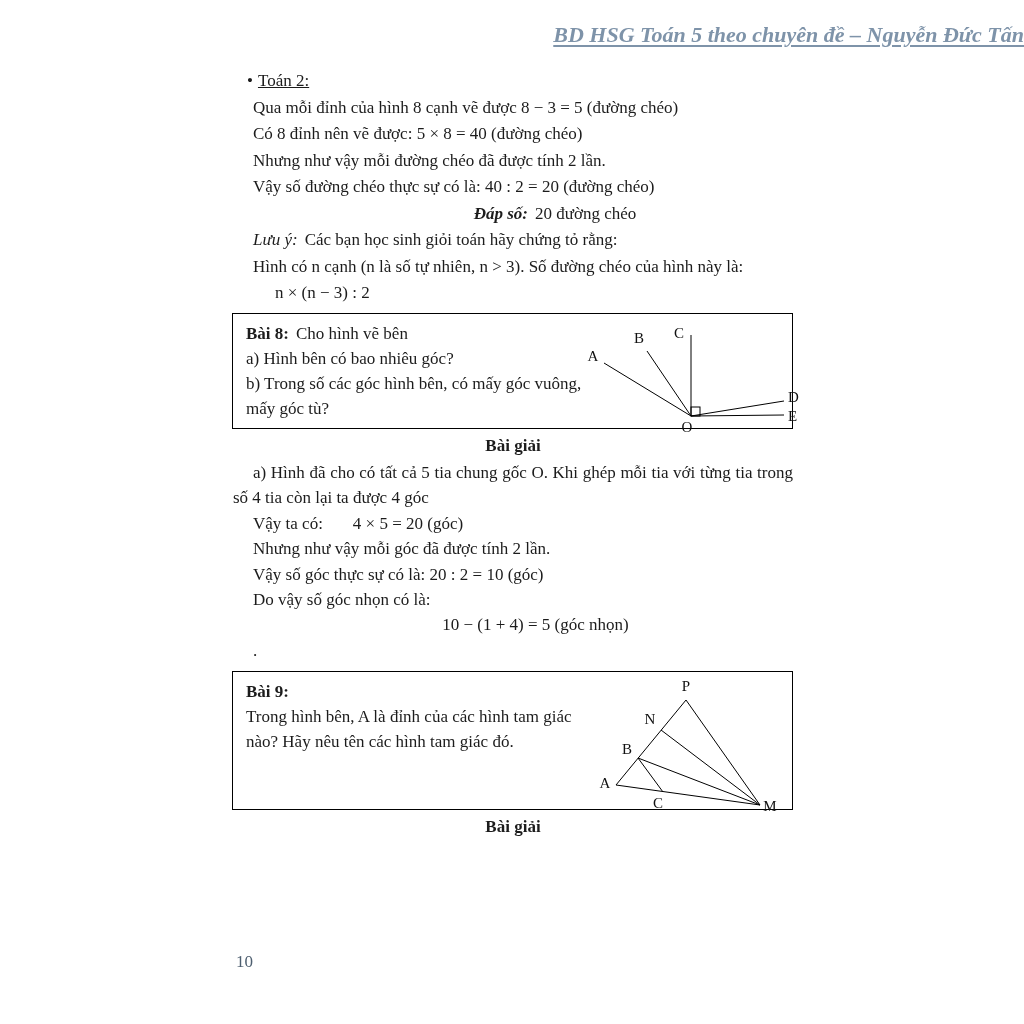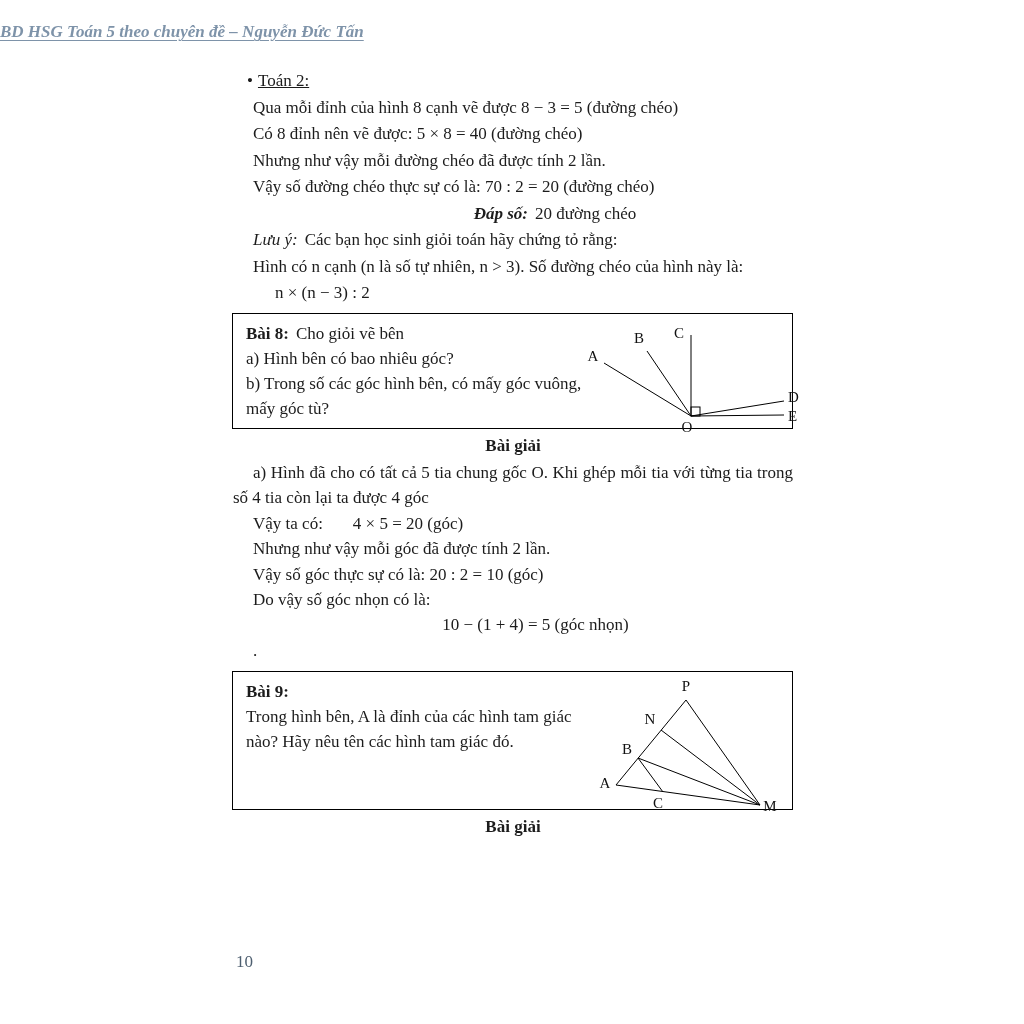--- a/index.html
+++ b/index.html
@@ -4,22 +4,22 @@
 <style>
   html,body{margin:0;padding:0;}
   body{
     width:1024px;height:1024px;background:#ffffff;overflow:hidden;
     font-family:"Liberation Serif","DejaVu Serif",serif;
     color:var(--text,#1c1c1c);
   }
   .page{position:relative;width:1024px;height:1024px;background:#fff;}
 
   .running-head{
-    position:absolute;top:22px;left:0;width:100%;text-align:left;
-    font-size:17px;font-weight:bold;font-style:italic;
+    position:absolute;top:22px;left:0;width:100%;text-align:right;
+    font-size:22px;font-weight:bold;font-style:italic;
     color:var(--header-accent,#7e93a9);
   }
   .running-head span{text-decoration:underline;text-underline-offset:3px;}
 
   .content{
     position:absolute;left:233px;top:68px;width:560px;
     font-size:17px;line-height:26.5px;
   }
   .content p{margin:0;}
   .ind{text-indent:20px;}
@@ -70,29 +70,29 @@
   <div class="running-head">
     <span>BD HSG Toán 5 theo chuyên đề – Nguyễn Đức Tấn</span>
   </div>
 
   <div class="content">
 
     <p class="cach2-head"><span class="bullet">•</span><span class="u">Toán 2:</span></p>
     <p class="ind">Qua mỗi đỉnh của hình 8 cạnh vẽ được 8 − 3 = 5 (đường chéo)</p>
     <p class="ind">Có 8 đỉnh nên vẽ được: 5 × 8 = 40 (đường chéo)</p>
     <p class="ind">Nhưng như vậy mỗi đường chéo đã được tính 2 lần.</p>
-    <p class="ind">Vậy số đường chéo thực sự có là: 70 : 2 = 20 (đường chéo)</p>
+    <p class="ind">Vậy số đường chéo thực sự có là: 40 : 2 = 20 (đường chéo)</p>
     <p class="dapso1"><span class="bi lbl">Đáp số:</span><span>20 đường chéo</span></p>
     <p class="ind"><span class="i lbl">Lưu ý:</span><span>Các bạn học sinh giỏi toán hãy chứng tỏ rằng:</span></p>
     <p class="ind">Hình có n cạnh (n là số tự nhiên, n &gt; 3). Số đường chéo của hình này là:</p>
     <p class="formula">n × (n − 3) : 2</p>
 
     <div class="problem-box box1">
       <div class="pbox-text">
-        <p><span class="b lbl">Bài 8:</span><span>Cho giỏi vẽ bên</span></p>
+        <p><span class="b lbl">Bài 8:</span><span>Cho hình vẽ bên</span></p>
         <p>a) Hình bên có bao nhiêu góc?</p>
         <p>b) Trong số các góc hình bên, có mấy góc vuông, mấy góc tù?</p>
       </div>
       <svg class="fig fig1" width="228" height="112" viewBox="0 0 228 112">
         <line x1="112" y1="93" x2="112" y2="12"></line>
         <line x1="112" y1="93" x2="25" y2="40"></line>
         <line x1="112" y1="93" x2="68" y2="28"></line>
         <line x1="112" y1="93" x2="205" y2="78"></line>
         <line x1="112" y1="93" x2="205" y2="92"></line>
         <rect x="112" y="84" width="9" height="9"></rect>

